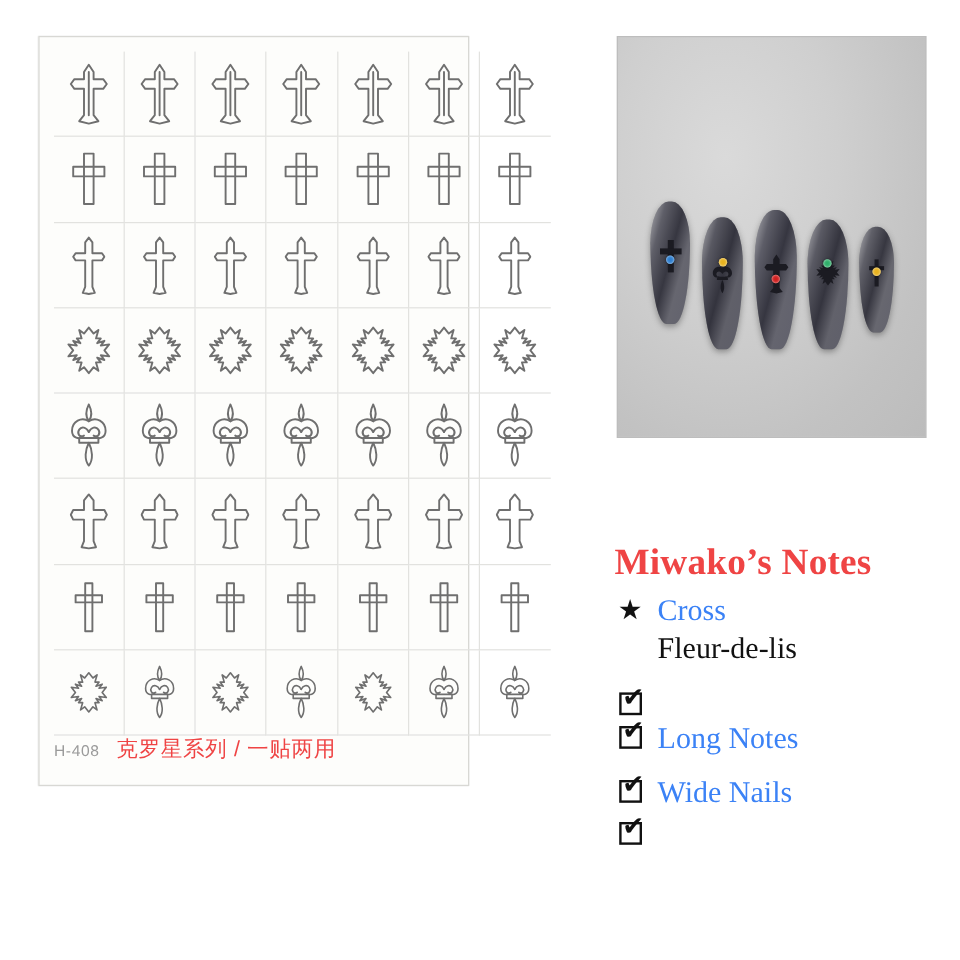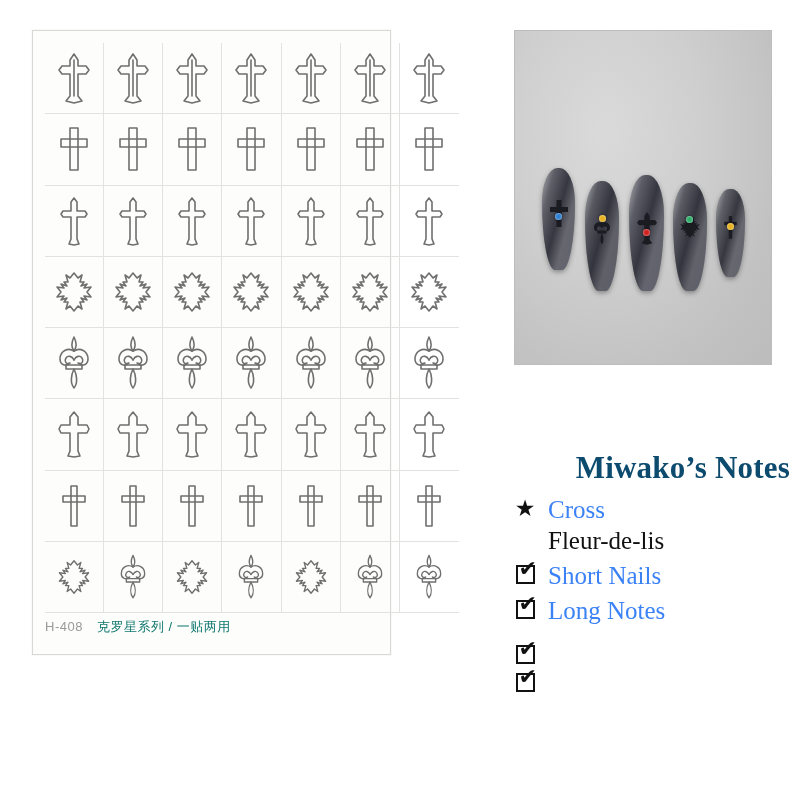--- a/index.html
+++ b/index.html
@@ -61,21 +61,21 @@
     width: 414px;
     display: flex;
     align-items: baseline;
     gap: 14px;
     font-family: "Liberation Sans", sans-serif;
     color: #8d8d8d;
     font-size: 13px;
     letter-spacing: 0.5px;
   }
   #sheet-footer .code { color: #9a9a9a; }
-  #sheet-footer .cn { color: #0f766e; font-size: 13px; }
+  #sheet-footer .cn { color: #ef4444; font-size: 18px; }
 
   
   #nail-photo {
     position: absolute;
     left: 514px;
     top: 30px;
     width: 258px;
     height: 335px;
     background: #c9c9c9;
     border: 1px solid #bdbdbd;
@@ -124,24 +124,23 @@
   #notes {
     position: absolute;
     left: 512px;
     top: 450px;
     width: 278px;
   }
   #notes-title {
     font-family: "Liberation Serif", serif;
     font-size: 31px;
     font-weight: 700;
-    color: #0c4a6e;
+    color: #ef4444;
     letter-spacing: 0.2px;
     margin-bottom: 8px;
-    text-align: right;
   }
   .note-row {
     display: flex;
     align-items: flex-start;
     gap: 10px;
     margin-bottom: 4px;
   }
   .note-mark {
     width: 26px;
     flex: 0 0 26px;
@@ -156,21 +155,21 @@
     line-height: 31px;
     color: #3b82f6;
   }
   .note-sub {
     margin-left: 36px;
     font-family: "Liberation Serif", serif;
     font-size: 25px;
     line-height: 31px;
     color: #111;
     margin-top: -4px;
-    margin-bottom: 4px;
+    margin-bottom: 16px;
   }
   .checkbox {
     position: relative;
     width: 19px;
     height: 19px;
     margin: 5px auto 0 auto;
     border: 2px solid #111;
     box-sizing: border-box;
   }
   .checkbox .tick {
@@ -616,40 +615,40 @@
     <div class="note-label">Cross</div>
   </div>
   <div class="note-sub">Fleur-de-lis</div>
 
   <div class="note-row">
     <div class="note-mark">
       <div class="checkbox">
           <span class="tick">✔</span>
         </div>
     </div>
-    <div class="note-label">Short Nails</div>
   </div>
 
   <div class="note-row">
     <div class="note-mark">
       <div class="checkbox">
           <span class="tick">✔</span>
         </div>
     </div>
     <div class="note-label">Long Notes</div>
   </div>
 
   <div class="gap-8"></div>
 
   <div class="note-row">
     <div class="note-mark">
       <div class="checkbox">
           <span class="tick">✔</span>
         </div>
     </div>
+    <div class="note-label">Wide Nails</div>
   </div>
 
   <div class="note-row">
     <div class="note-mark">
       <div class="checkbox">
           <span class="tick">✔</span>
         </div>
     </div>
   </div>
 </div>

